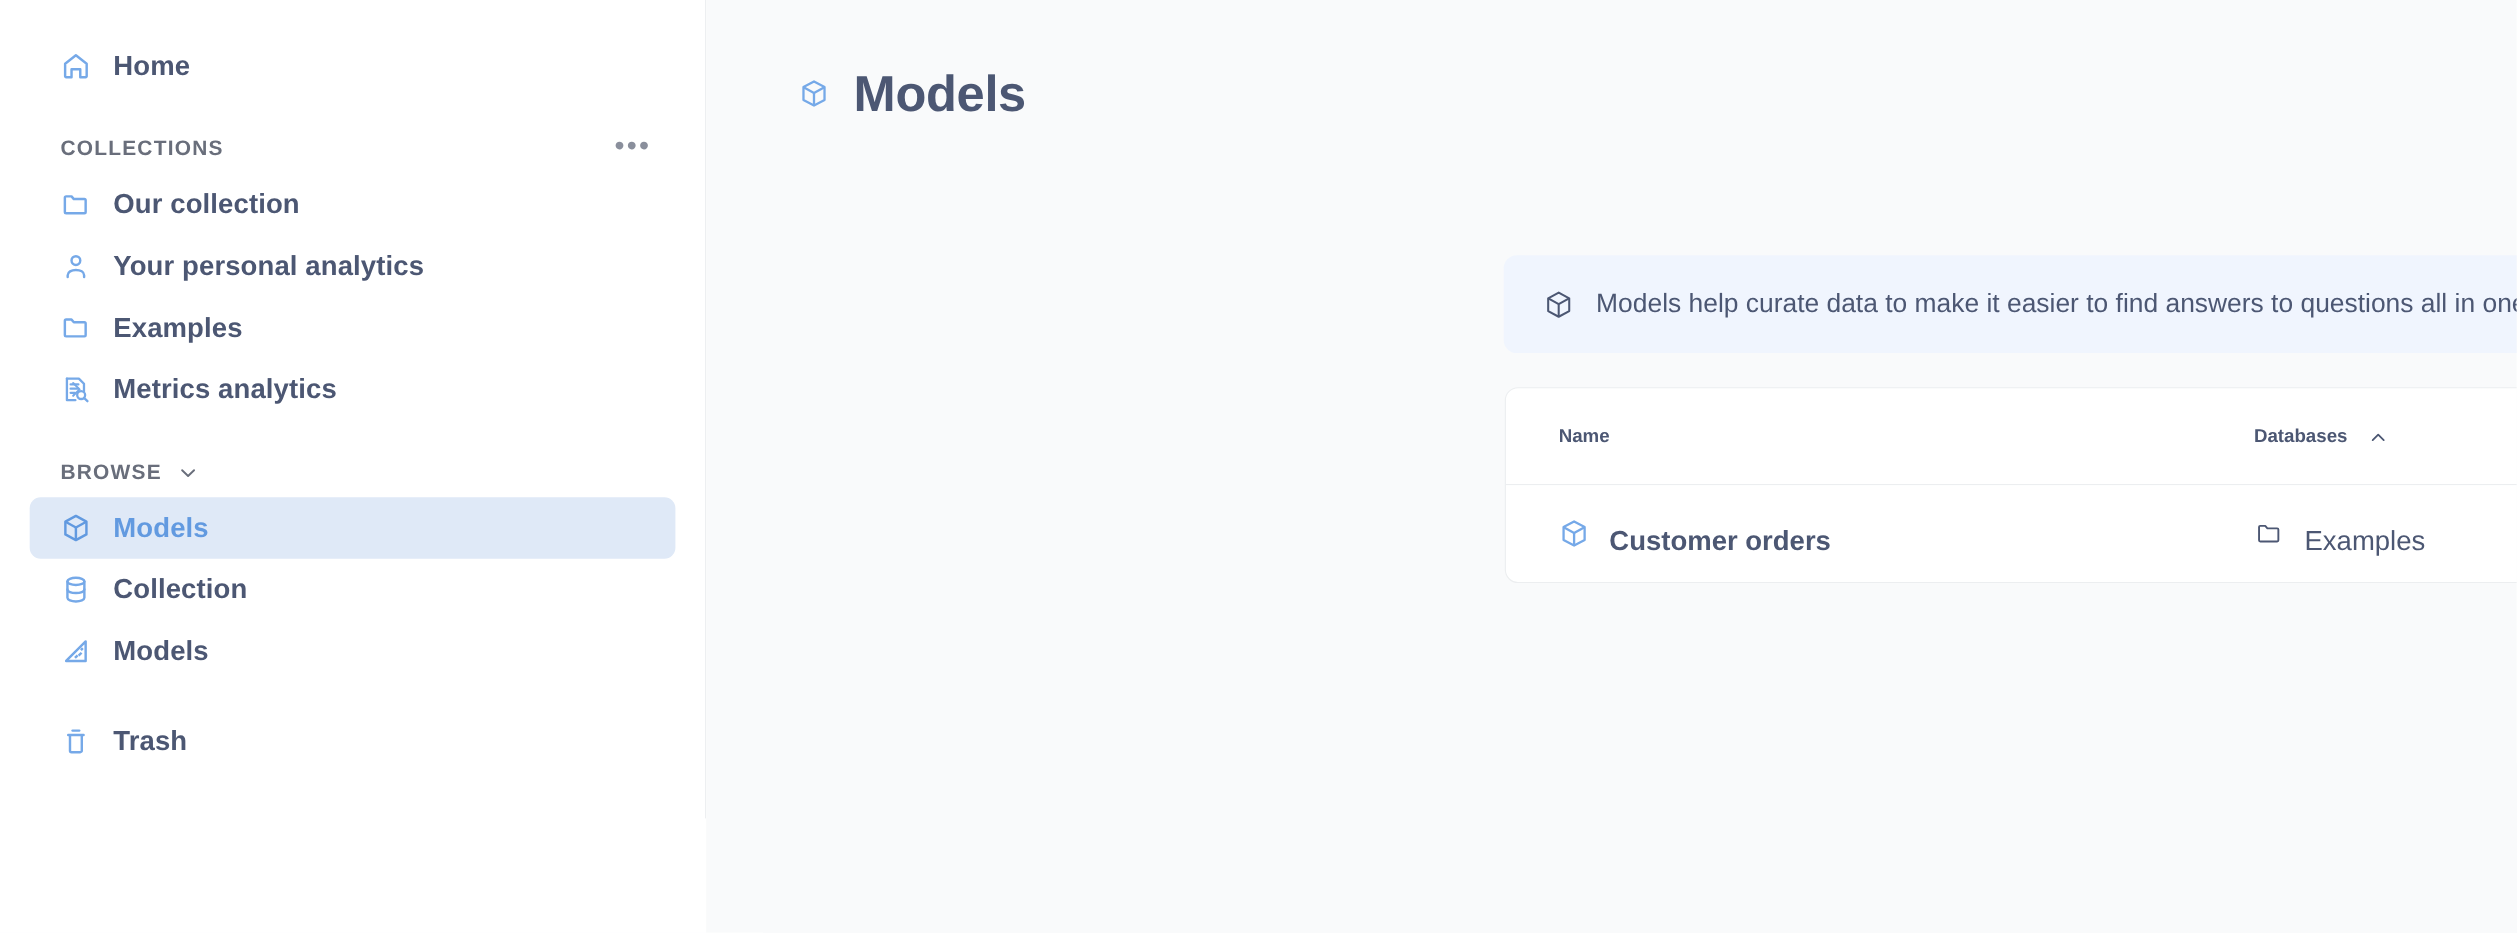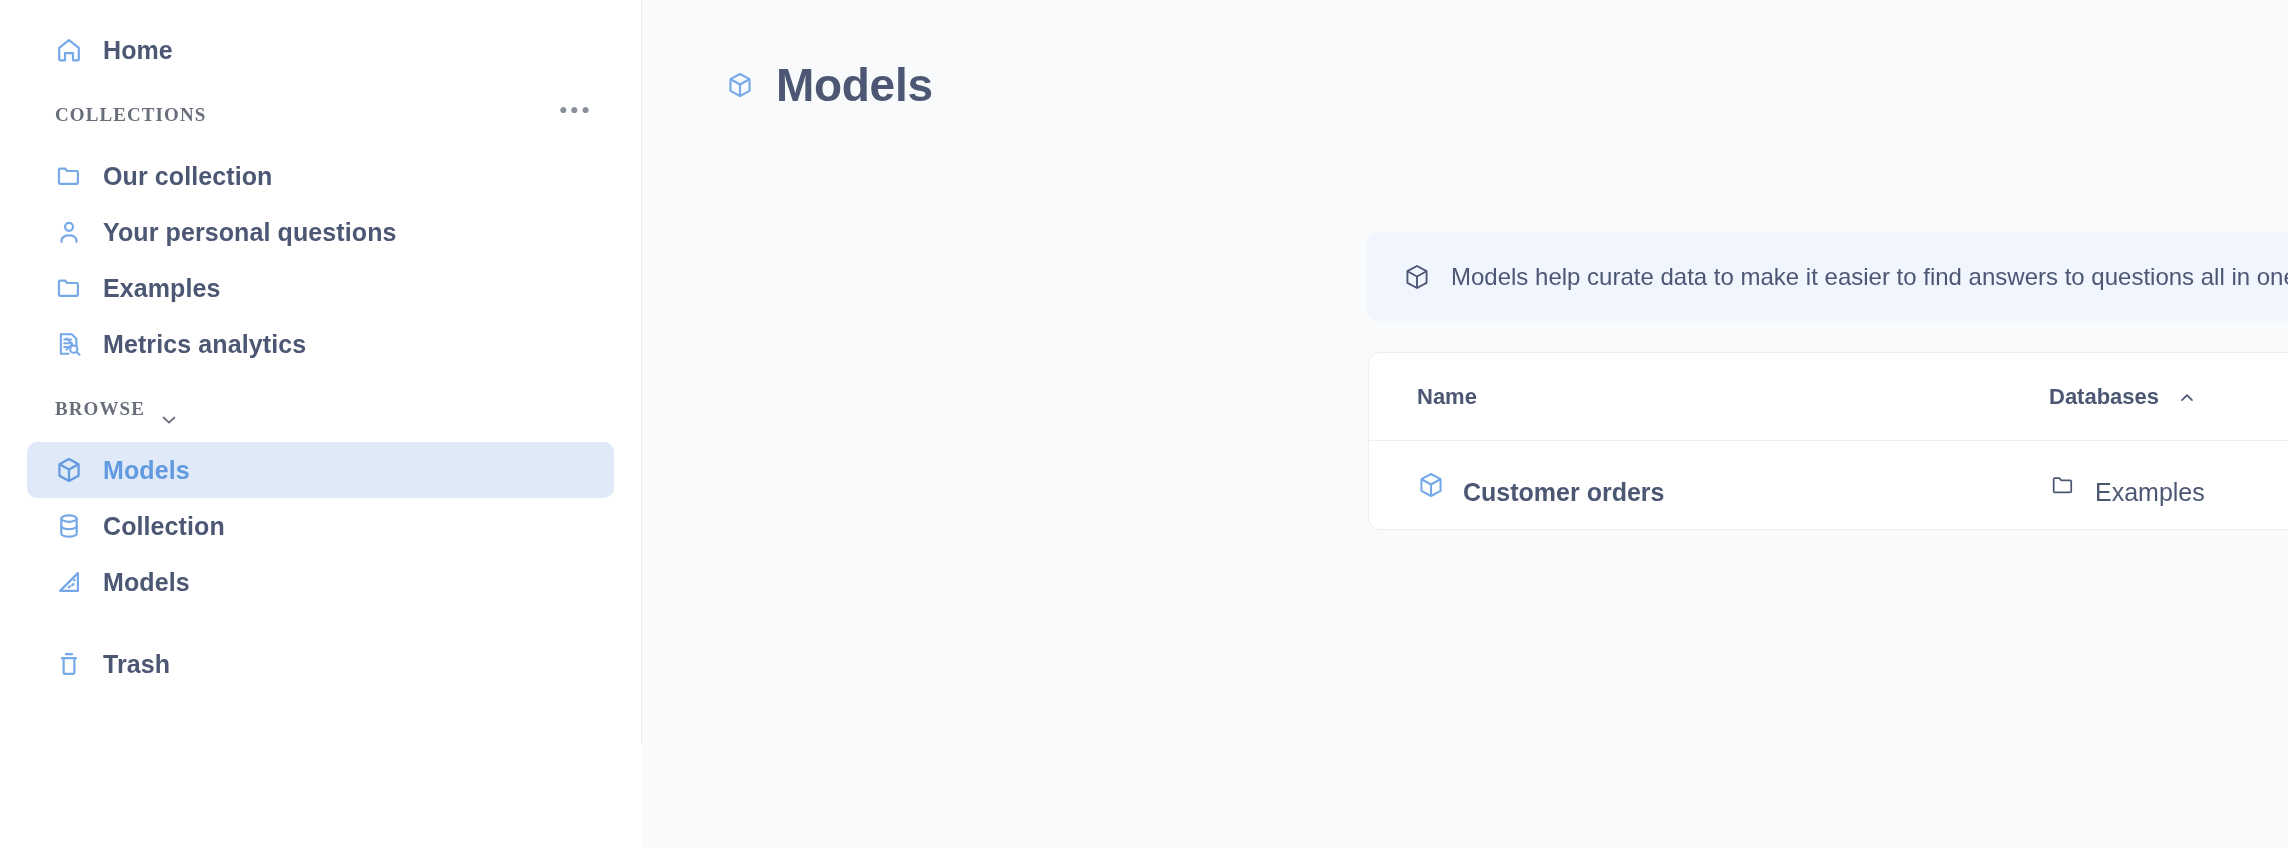--- a/index.html
+++ b/index.html
@@ -23,21 +23,21 @@
     height: 848px;
   }
 
   
   .sidebar {
     width: 642px;
     height: 744px;
     background: #ffffff;
     border-right: 1px solid #eceef0;
     flex: 0 0 642px;
-    padding-top: 22px;
+    padding-top: 32px;
     position: relative;
   }
 
   .nav-item {
     display: flex;
     align-items: center;
     height: 56px;
     margin: 0 27px 0 27px;
     padding-left: 28px;
     border-radius: 10px;
@@ -64,25 +64,25 @@
     flex: 0 0 28px;
     display: flex;
     align-items: center;
     justify-content: center;
   }
   .nav-icon svg { display: block; }
 
   
   .section-head {
     display: flex;
+    align-items: center;
     height: 44px;
     margin: 0 27px;
     padding-left: 28px;
     padding-right: 22px;
-    font-family: Liberation Serif, serif;
   }
   .section-head .title {
     font-size: 19px;
     font-weight: 700;
     letter-spacing: 1.1px;
     color: #696e7b;
     text-transform: uppercase;
     white-space: nowrap;
   }
   .section-head .spacer { flex: 1 1 auto; }
@@ -170,21 +170,21 @@
     display: flex;
     align-items: center;
     height: 88px;
   }
   .trow.head { border-bottom: 1px solid #eceef0; }
 
   .col-name  { flex: 0 0 680px; padding-left: 48px; display: flex; align-items: center; gap: 18px; }
   .col-coll  { flex: 0 0 490px; display: flex; align-items: center; gap: 18px; }
 
   .th {
-    font-size: 22px;
+    font-size: 17px;
     font-weight: 700;
     color: #4c5773;
     display: flex;
     align-items: center;
     gap: 12px;
     white-space: nowrap;
   }
   .sort-caret { display: flex; align-items: center; margin-top: 2px; }
 
   .td {
@@ -231,21 +231,21 @@
       <span class="label">Our collection</span>
     </div>
 
     <div class="nav-item">
       <span class="nav-icon">
         <svg width="28" height="28" viewBox="0 0 24 24" fill="none" stroke="#76a9e8" stroke-width="1.9" stroke-linecap="round" stroke-linejoin="round">
           <circle cx="12" cy="7.6" r="3.4"></circle>
           <path d="M5.6 20.4v-1.3c0-2.6 2.9-4.2 6.4-4.2s6.4 1.6 6.4 4.2v1.3"></path>
         </svg>
       </span>
-      <span class="label">Your personal questions</span>
+      <span class="label">Your personal analytics</span>
     </div>
 
     <div class="nav-item">
       <span class="nav-icon">
         <svg width="28" height="28" viewBox="0 0 24 24" fill="none" stroke="#76a9e8" stroke-width="1.9" stroke-linejoin="round">
           <path d="M3.4 6.6a1 1 0 0 1 1-1h4.2l1.8 2.1h8.2a1 1 0 0 1 1 1v9a1 1 0 0 1-1 1H4.4a1 1 0 0 1-1-1z"></path>
         </svg>
       </span>
       <span class="label">Examples</span>
     </div>

